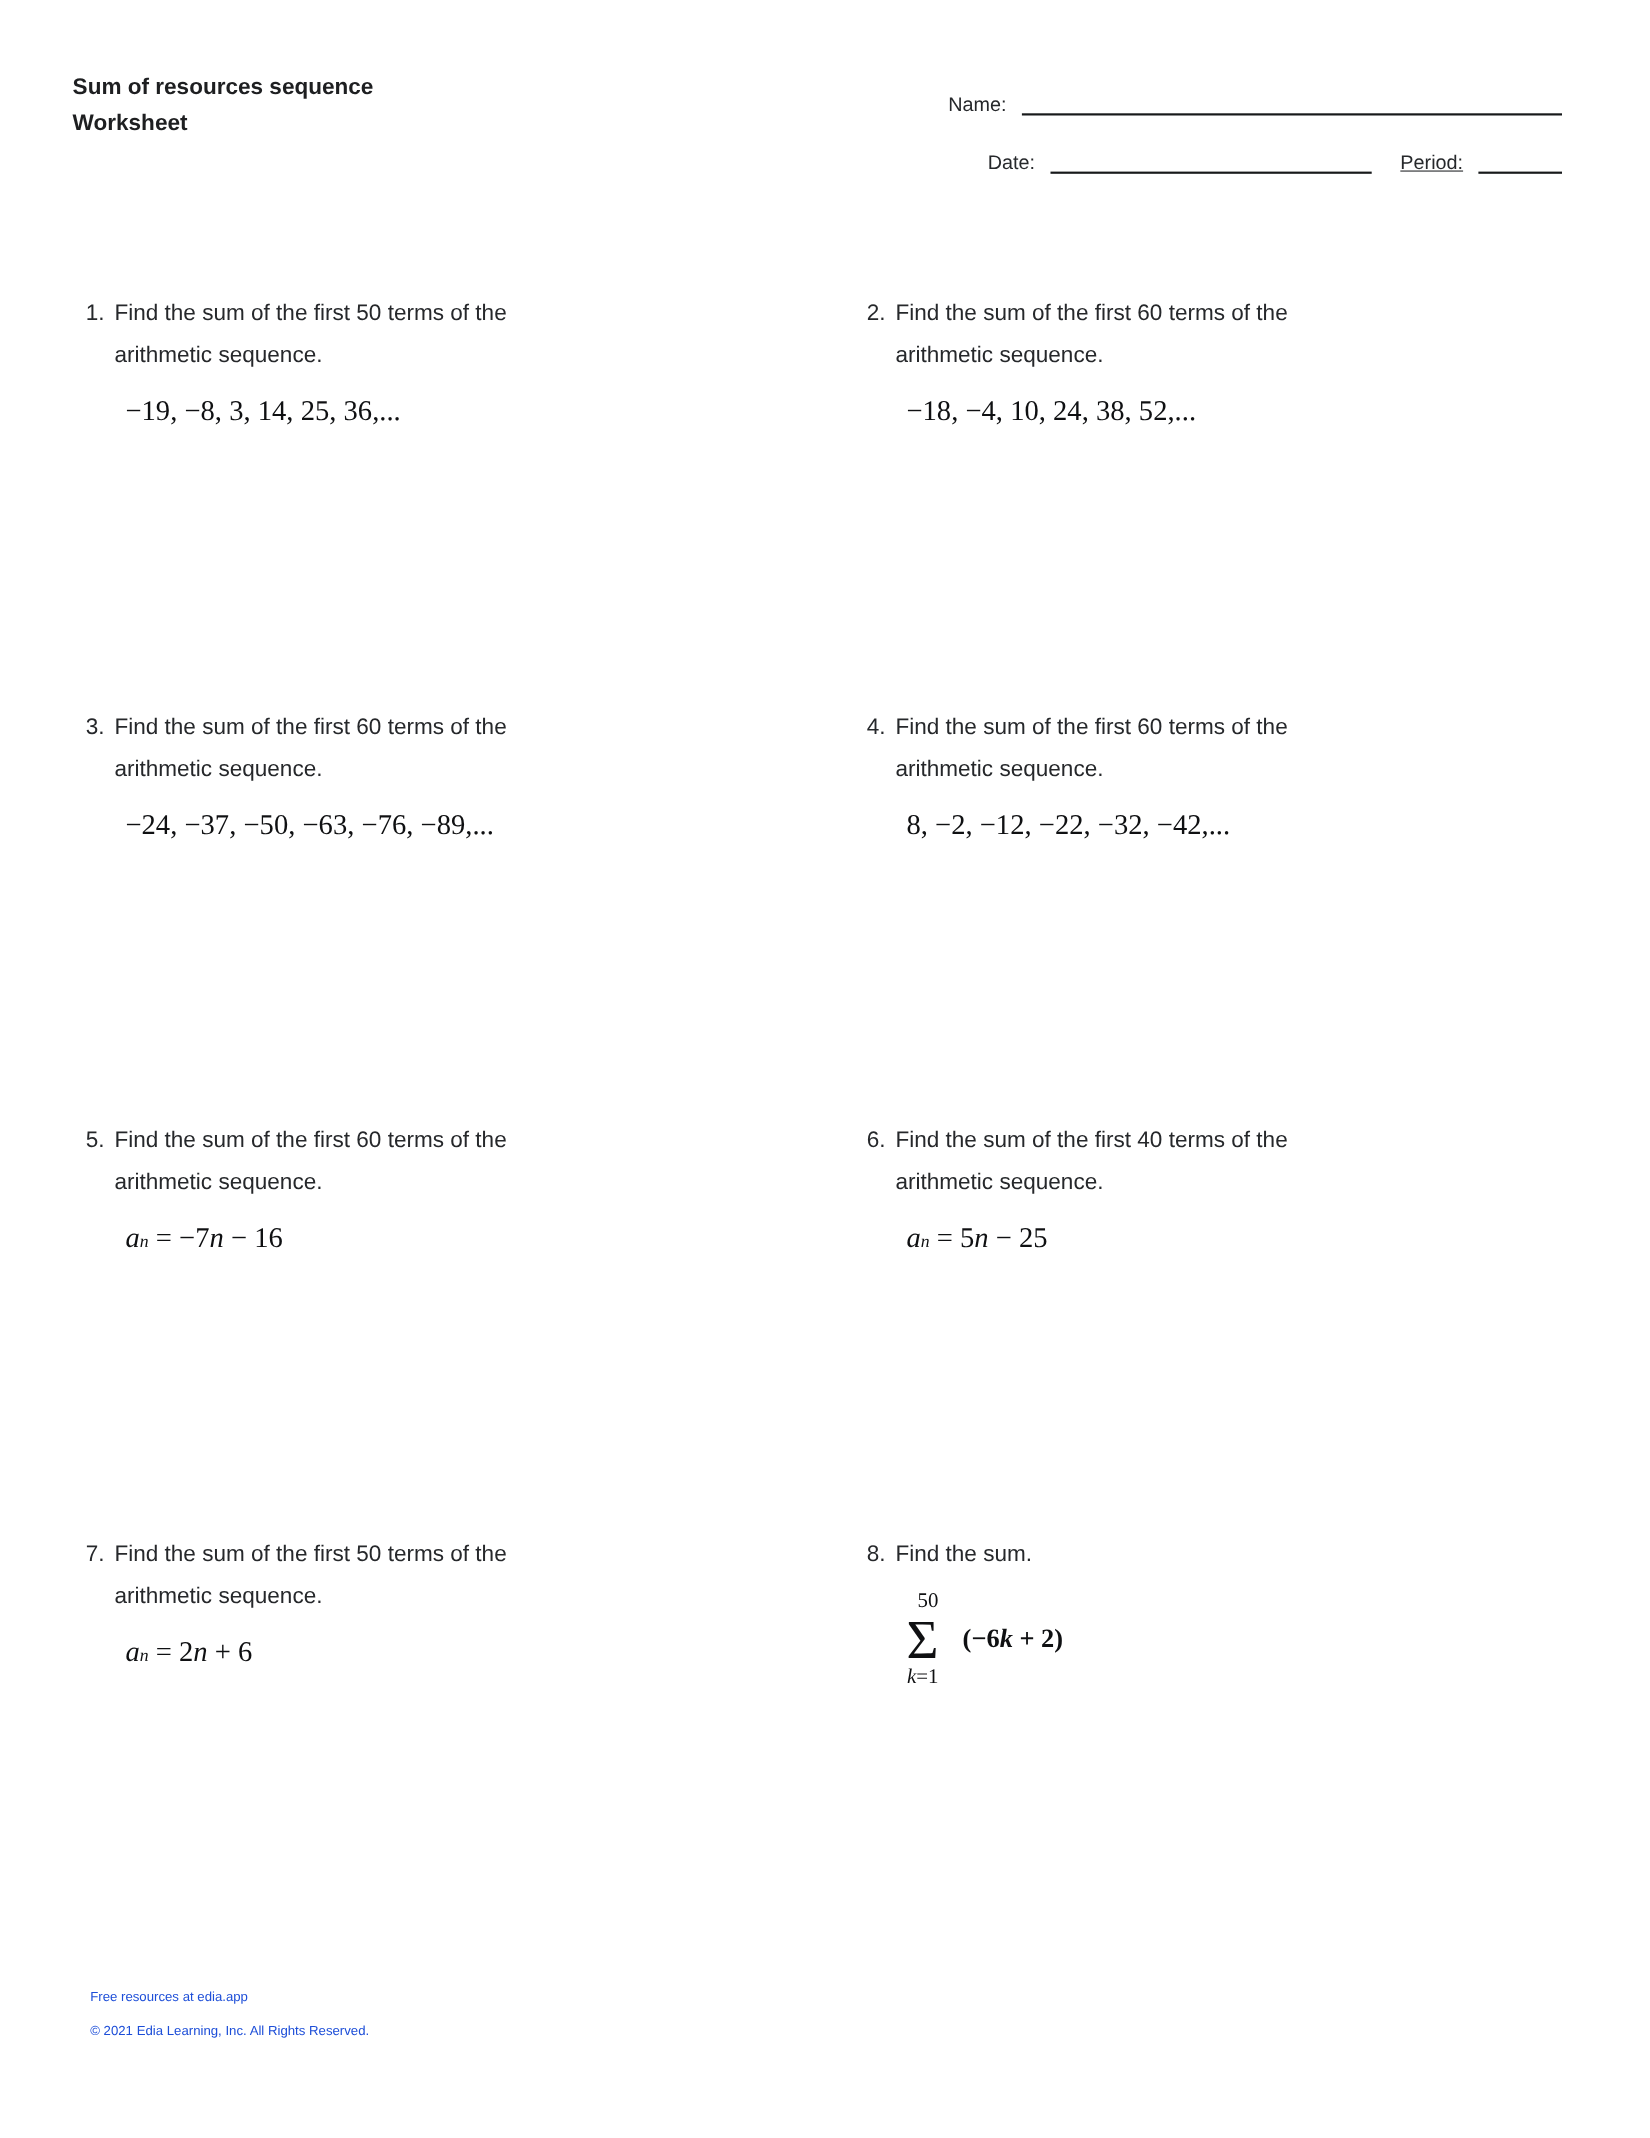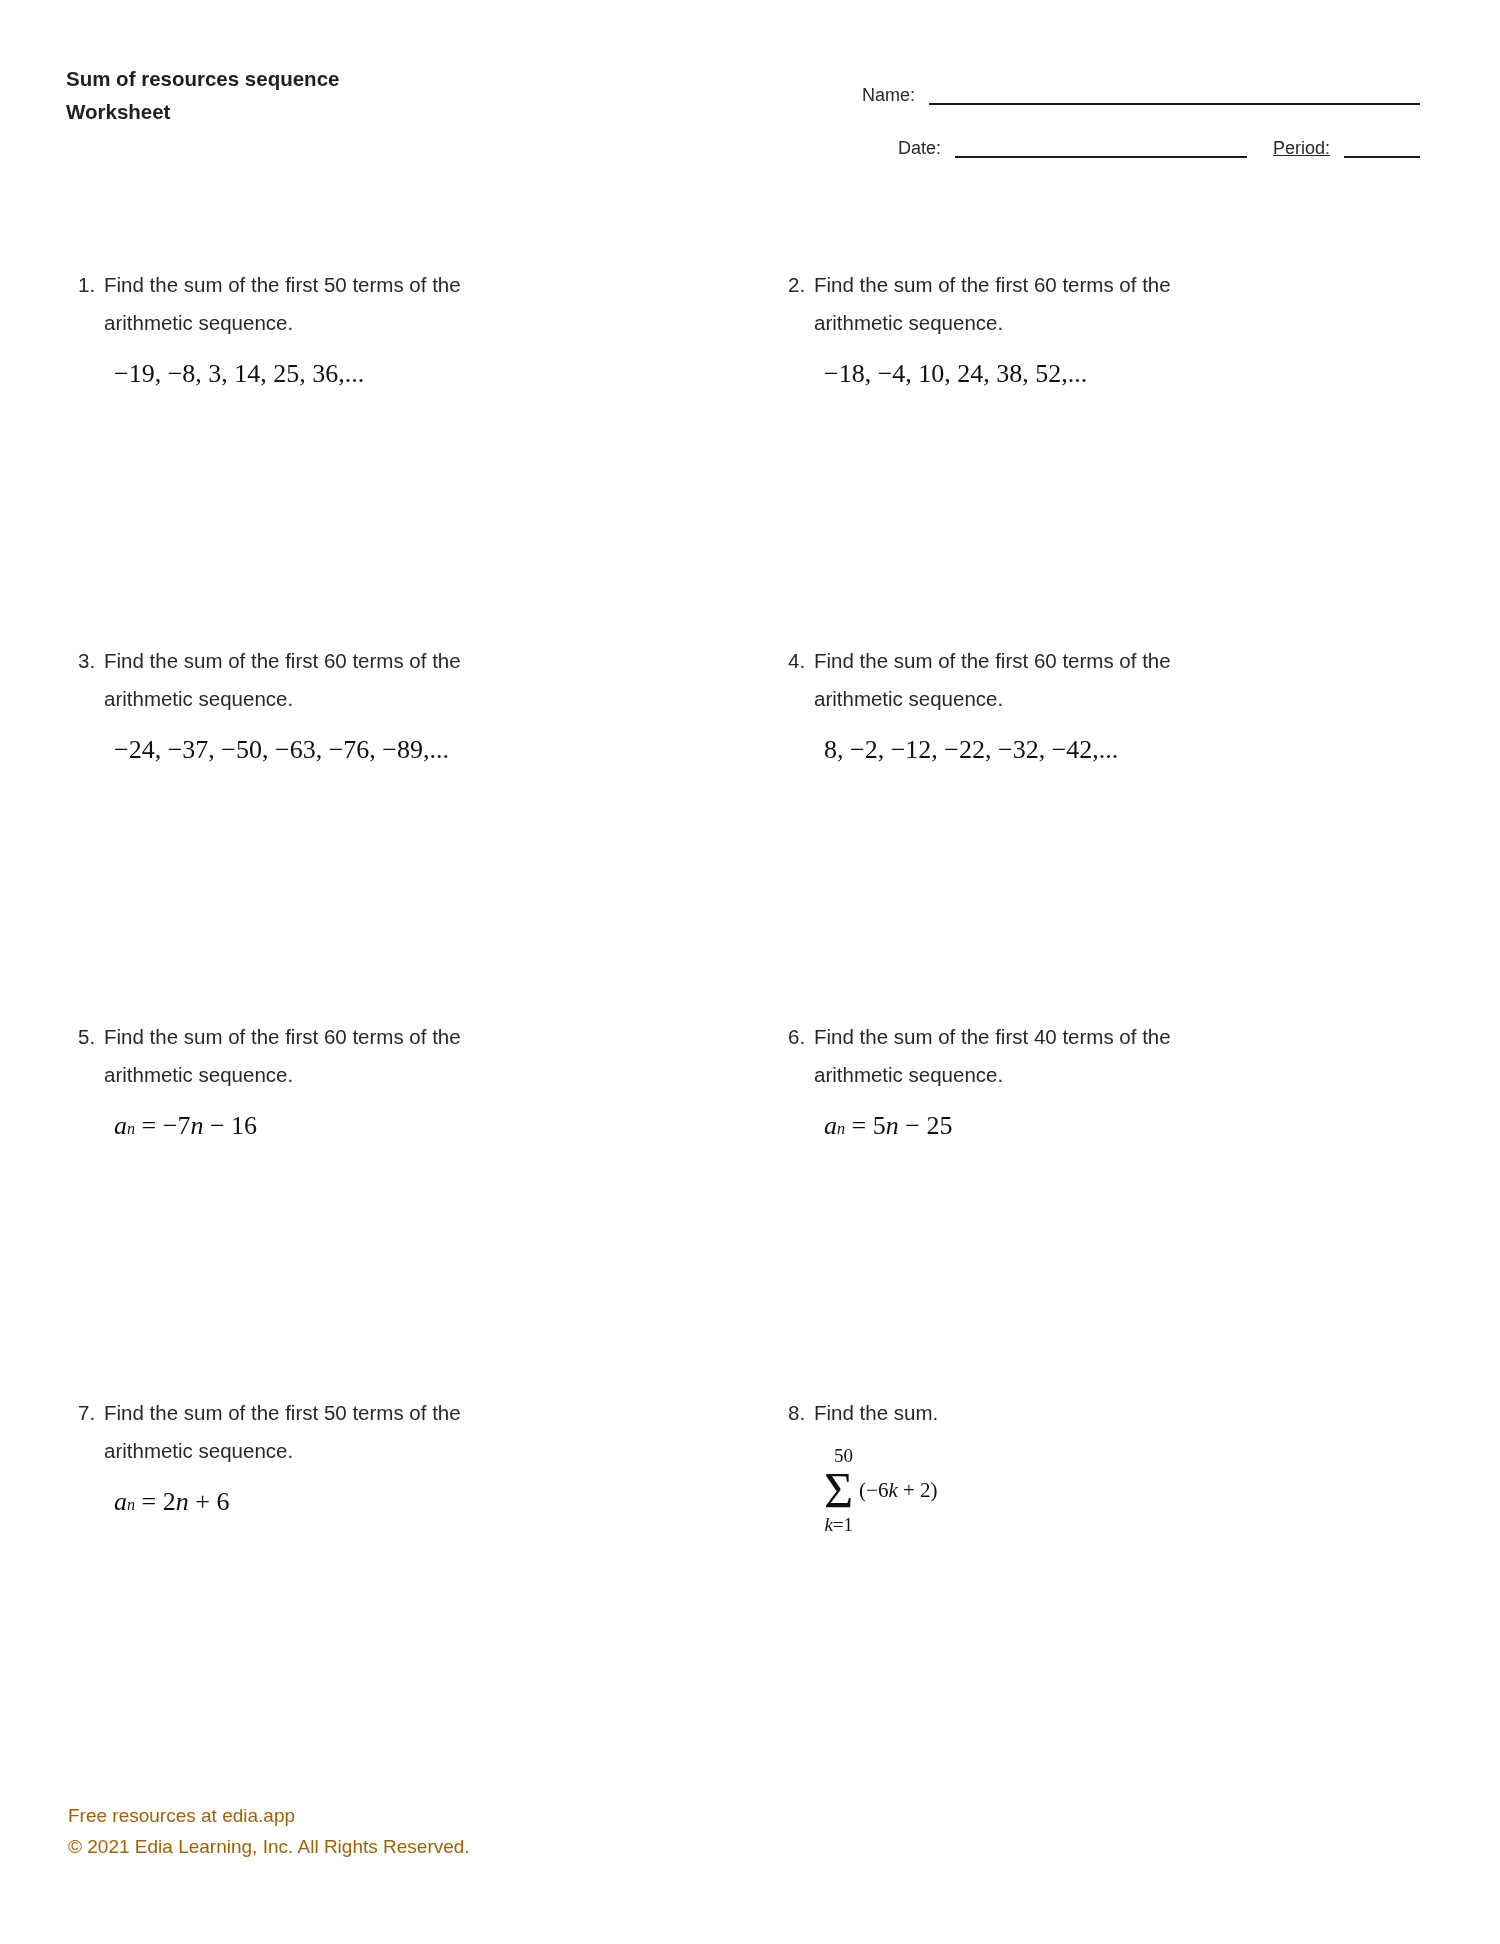--- a/index.html
+++ b/index.html
@@ -67,30 +67,30 @@
   .sum-block { display: flex; align-items: center; margin: 13px 0 0 10px; }
   .sigma-col { display: flex; flex-direction: column; align-items: flex-end; }
   .sum-upper, .sum-lower {
     font-family: "Liberation Serif", "DejaVu Serif", serif;
     font-size: 19px; line-height: 21px; color: #0f1012;
   }
   .sigma {
     font-family: "Liberation Serif", "DejaVu Serif", serif;
     font-size: 50px; line-height: 48px; color: #0f1012;
   }
-  .sum-body { font-size: 21px; margin-left: 6px; margin-top: 0; }
+  .sum-body { font-size: 24px; margin-left: 22px; margin-top: 0; font-weight: bold; }
 
   
   .footer {
     position: absolute;
-    left: 68px;
+    left: 82px;
     top: 1800px;
-    font-size: 19px;
+    font-size: 12px;
     line-height: 31px;
-    color: #a16207;
+    color: #1d4ed8;
   }
 </style>
 </head>
 <body>
 
 <div class="page">
 
   <div class="title">
     <div>Sum of resources sequence</div>
     <div>Worksheet</div>

